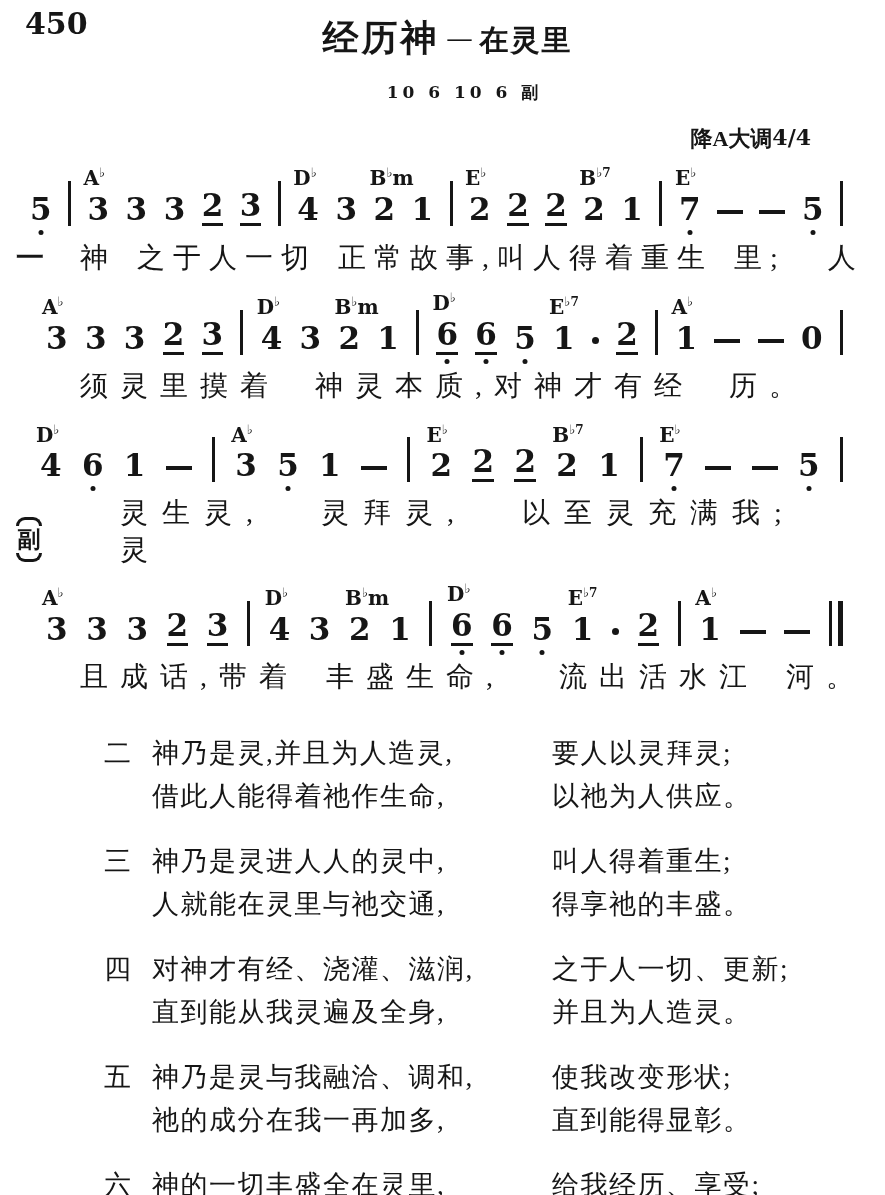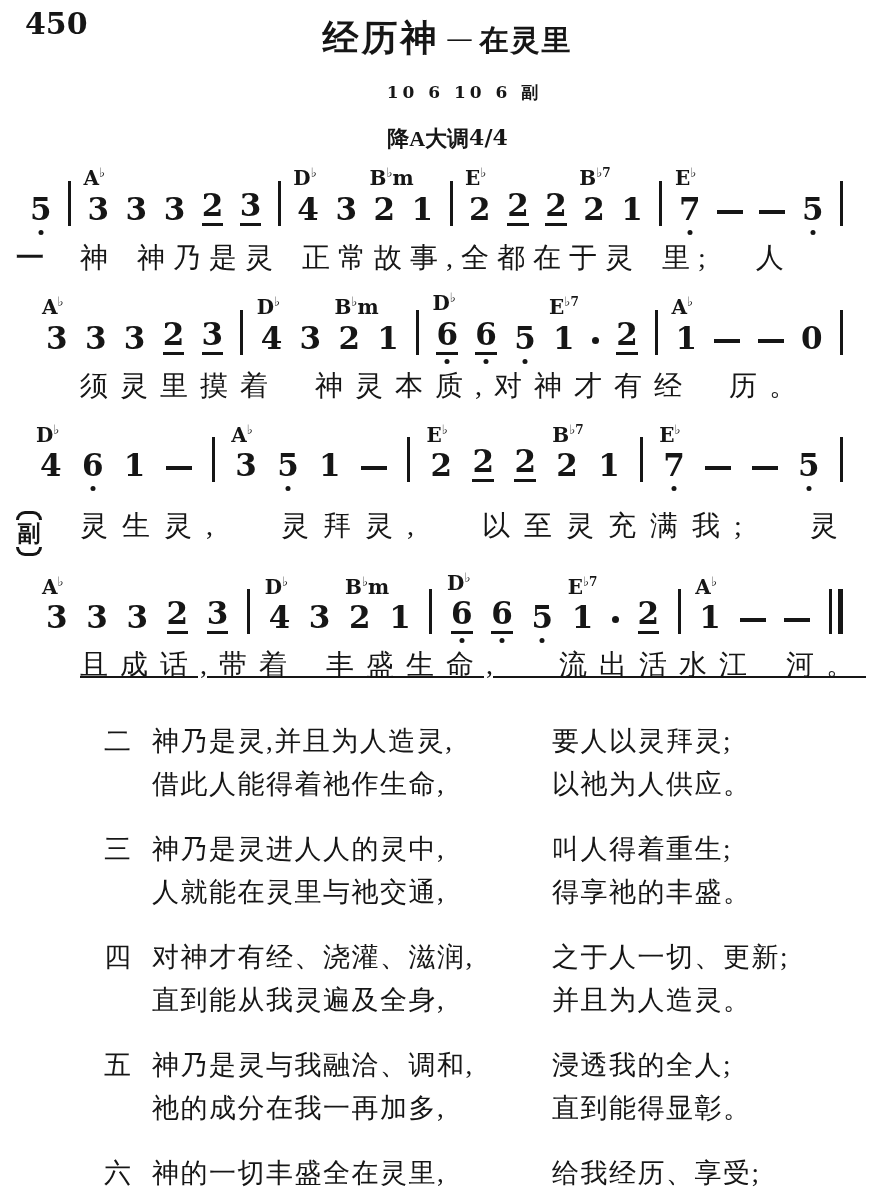--- a/index.html
+++ b/index.html
@@ -9,21 +9,21 @@
 
   
   .page-number{position:absolute;left:14px;top:6px;font-size:30px;font-weight:bold;
                font-family:"DejaVu Serif", serif;margin-left:11px;}
   .title-row{text-align:center;padding-top:14px;font-weight:bold;padding-left:10px;}
   .title-main{font-size:36px;letter-spacing:3px;}
   .title-dash{font-size:24px;padding:0 8px;vertical-align:4px;}
   .title-sub{font-size:29px;letter-spacing:2px;}
   .meter{ text-align:center;margin-top:18px;font-size:17px;font-weight:bold;
           letter-spacing:4px;font-family:"DejaVu Serif", serif;padding-left:44px;}
-  .keyrow{display:flex;justify-content:center;margin:20px 74px 0 84px;
+  .keyrow{display:flex;justify-content:flex-end;margin:20px 74px 0 84px;
           font-size:22px;font-weight:bold;}
   .time{font-family:"DejaVu Serif", serif;}
 
   
   #score{margin-top:2px;}
   .music-row{display:flex;justify-content:space-between;align-items:flex-end;
              padding:25px 42px 9px 46px;}
   #score .score-line:nth-child(1) .music-row{padding-left:30px;}
   #score .score-line:nth-child(3) .music-row{padding-left:40px;}
   .note{position:relative;line-height:1;}
@@ -39,22 +39,22 @@
   .bar{width:3px;height:45px;background:#161616;}
   .dbar{width:6px;height:45px;border-left:3px solid #161616;border-right:5px solid #161616;}
   .dash{width:26px;height:4px;background:#161616;margin-bottom:12px;}
   .dotsep{width:7px;height:7px;border-radius:50%;background:#161616;margin-bottom:11px;}
 
   .lyric-row{display:flex;align-items:center;padding:4px 18px 8px 16px;font-size:28px;}
   .verse-mark{width:64px;flex:none;font-weight:bold;}
   .lyric-text{flex:1;white-space:pre-wrap;line-height:1.3;}
   #score .score-line:nth-child(1) .lyric-text{letter-spacing:8px;word-spacing:6px;}
   #score .score-line:nth-child(2) .lyric-text{letter-spacing:12px;word-spacing:16px;}
-  #score .score-line:nth-child(3) .lyric-text{letter-spacing:14px;word-spacing:6px;}
-  #score .score-line:nth-child(4) .lyric-text{letter-spacing:12px;word-spacing:8px;text-decoration:underline;}
+  #score .score-line:nth-child(3) .lyric-text{letter-spacing:14px;word-spacing:6px;margin-left:40px;}
+  #score .score-line:nth-child(4) .lyric-text{letter-spacing:12px;word-spacing:8px;}
 
   
   .refrain{display:inline-flex;flex-direction:column;align-items:center;line-height:1;}
   .arc{display:block;width:26px;height:9px;box-sizing:border-box;}
   .arc-top{border:3px solid #161616;border-bottom:none;border-radius:13px 13px 0 0;margin-bottom:2px;}
   .arc-bot{border:3px solid #161616;border-top:none;border-radius:0 0 13px 13px;margin-top:2px;}
   .refrain-char{font-size:23px;font-weight:bold;}
 
   
   #verses{margin-top:28px;padding-left:104px;}
@@ -105,21 +105,21 @@
           <div class="note"><span class="digit">1</span></div>
           <div class="bar"></div>
           <div class="note"><span class="digit">7</span><span class="lowdot"></span><span class="chord">E<sup>♭</sup></span></div>
           <div class="dash"></div>
           <div class="dash"></div>
           <div class="note"><span class="digit">5</span><span class="lowdot"></span></div>
           <div class="bar"></div>
         </div>
         <div class="lyric-row">
           <div class="verse-mark">一</div>
-          <div class="lyric-text">神 神乃是灵 正常故事,全都在于灵 里;  人</div>
+          <div class="lyric-text">神 之于人一切 正常故事,叫人得着重生 里;  人</div>
         </div>
       </div>
       <div class="score-line">
         <div class="music-row">
           <div class="note"><span class="digit">3</span><span class="chord">A<sup>♭</sup></span></div>
           <div class="note"><span class="digit">3</span></div>
           <div class="note"><span class="digit">3</span></div>
           <div class="note u"><span class="digit">2</span></div>
           <div class="note u"><span class="digit">3</span></div>
           <div class="bar"></div>
@@ -249,21 +249,21 @@
             <span class="vl-left">直到能从我灵遍及全身,</span>
             <span class="vl-right">并且为人造灵。</span>
           </div>
         </div>
       </div>
       <div class="verse">
         <div class="verse-number">五</div>
         <div class="verse-body">
           <div class="verse-line">
             <span class="vl-left">神乃是灵与我融洽、调和,</span>
-            <span class="vl-right">浸透我的全人;</span>
+            <span class="vl-right">使我改变形状;</span>
           </div>
           <div class="verse-line">
             <span class="vl-left">祂的成分在我一再加多,</span>
             <span class="vl-right">直到能得显彰。</span>
           </div>
         </div>
       </div>
       <div class="verse">
         <div class="verse-number">六</div>
         <div class="verse-body">

